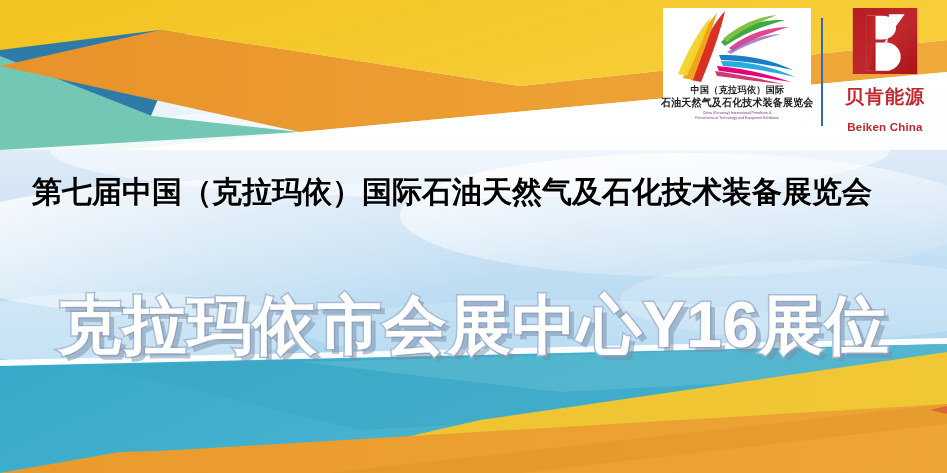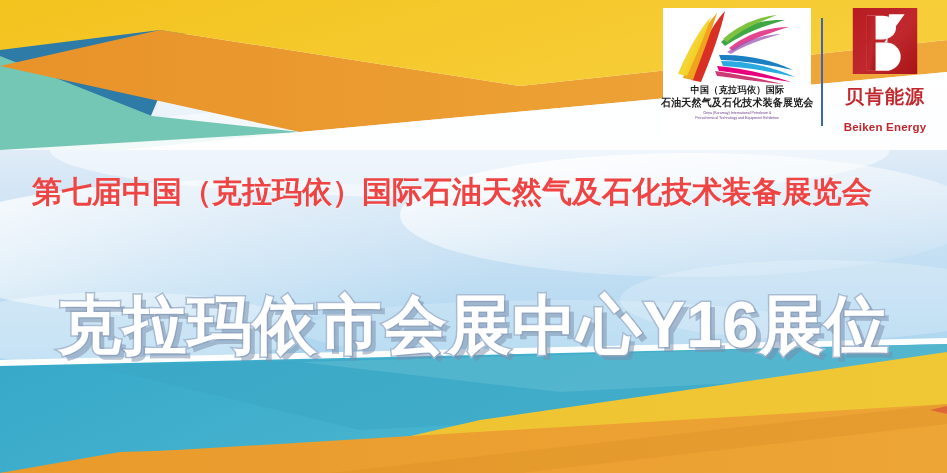--- a/index.html
+++ b/index.html
@@ -61,21 +61,21 @@
   #beiken-en {
     font-size:11.5px; font-weight:bold; color:#C0282D;
     letter-spacing:.2px; line-height:14px; white-space:nowrap;
   }
 
   
   #title {
     position:absolute; left:0; top:172px; width:904px;
     text-align:center;
     font-size:30px; font-weight:bold;
-    color:#ef4444;
+    color:#000000;
     letter-spacing:0px;
     white-space:nowrap;
     text-shadow:0 1px 1px rgba(255,255,255,.55);
   }
   #dates {
     position:absolute; left:0; top:222px; width:947px;
     text-align:center;
     font-size:56px; font-weight:bold;
     color:#ffffff;
     letter-spacing:2px;
@@ -234,21 +234,21 @@
         <path d="M18,44 L42,44 A19,18 0 0 1 42,80 L18,80 Z" fill="#ffffff"></path>
         <rect x="18" y="10" width="11" height="70" fill="url(#bkRed)"></rect>
 
         <path d="M54,10 L76,10 L52,44 L78,80 L56,80 L36,48 Z" fill="#ffffff" opacity="0.0"></path>
         <path d="M50,8 L80,8 L80,26 L60,44 L80,62 L80,84 L48,46 Z" fill="#ffffff" opacity="0.0"></path>
 
         <polygon points="46,8 66,8 40,44 44,44" fill="#ffffff"></polygon>
         <polygon points="40,44 60,44 82,84 62,84" fill="#ffffff" opacity="0.0"></polygon>
       </svg>
       <div id="beiken-cn">贝肯能源</div>
-      <div id="beiken-en">Beiken Energy</div>
+      <div id="beiken-en">Beiken China</div>
     </div>
 
   </div>
 
   <div id="title">第七届中国（克拉玛依）国际石油天然气及石化技术装备展览会</div>
 
 
   <div id="venue">克拉玛依市会展中心Y16展位</div>
 
 </div>

